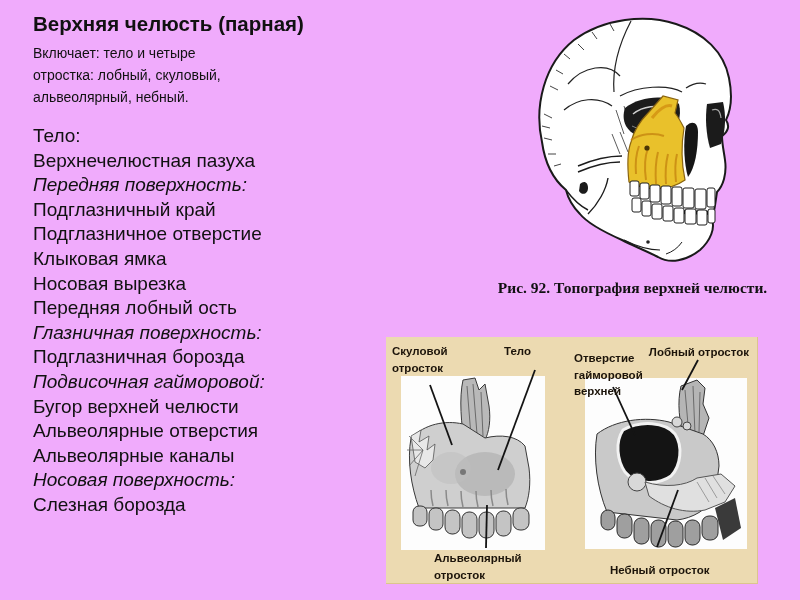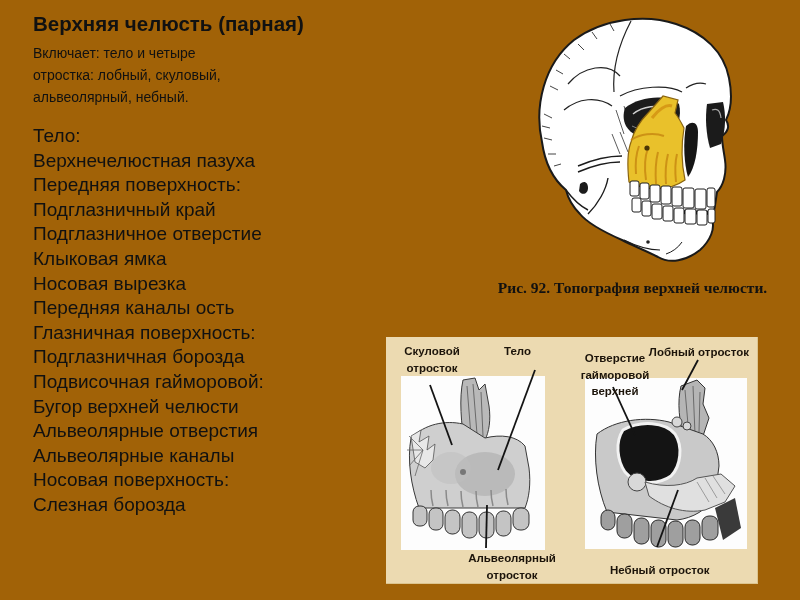--- a/index.html
+++ b/index.html
@@ -1,41 +1,41 @@
 <!DOCTYPE html>
 <html lang="ru"><head>
 <meta charset="utf-8">
 <style>
   html,body{margin:0;padding:0;background:#ffffff;}
-  .slide{position:relative;width:800px;height:600px;background:#a16207;overflow:hidden;
+  .slide{position:relative;width:800px;height:600px;background:#f0abfc;overflow:hidden;
          font-family:"Liberation Sans","DejaVu Sans",sans-serif;color:#111;}
   
   .left-col{position:absolute;left:33px;top:12px;width:345px;}
   .slide-title{font-size:20.5px;font-weight:bold;line-height:24px;white-space:nowrap;margin-bottom:6px;}
   .intro p{margin:0;font-size:14px;line-height:22px;}
   .items{margin-top:16px;}
   .items .list-item{font-size:19px;line-height:24.6px;}
-  .items .list-item.italic{}
+  .items .list-item.italic{font-style:italic;}
   
   .skull-fig{position:absolute;left:528px;top:14px;width:205px;height:252px;}
   .fig-caption{position:absolute;left:460px;top:279px;width:345px;text-align:center;
                font-family:"Liberation Serif","DejaVu Serif",serif;font-weight:bold;
                font-size:15.5px;color:#111;}
   
   .panel{position:absolute;left:386px;top:337px;width:371px;height:246px;
-         border-bottom:1px solid #dcc48f;border-right:1px solid #dcc48f;text-align:center;}
+         border-bottom:1px solid #dcc48f;border-right:1px solid #dcc48f;}
   .panel .imgbox{position:absolute;background:#fdfdfd;}
   .imgbox.left{left:15px;top:39px;width:144px;height:174px;}
   .imgbox.right{left:199px;top:41px;width:162px;height:171px;}
   .panel .lbl{position:absolute;font-size:11.5px;font-weight:bold;line-height:1.45;color:#1c140a;z-index:6;}
   .lbl.zygomatic{left:6px;top:6px;width:80px;}
   .lbl.body{left:118px;top:6px;}
   .lbl.sinus{left:188px;top:13px;width:82px;}
   .lbl.frontal{right:8px;top:7px;white-space:nowrap;margin-left:8px;}
-  .lbl.alveolar{left:48px;top:213px;width:100px;margin-left:28px;}
+  .lbl.alveolar{left:48px;top:213px;width:100px;}
   .lbl.palatine{left:224px;top:225px;white-space:nowrap;}
   .leaders{position:absolute;left:0;top:0;width:371px;height:246px;z-index:5;pointer-events:none;}
   svg{display:block;}
 </style>
 </head>
 <body>
 
 <div class="slide">
 
   <div class="left-col">
@@ -46,21 +46,21 @@
       <p>альвеолярный, небный.</p>
     </div>
     <div class="items">
         <div class="list-item">Тело:</div>
         <div class="list-item">Верхнечелюстная пазуха</div>
         <div class="list-item italic">Передняя поверхность:</div>
         <div class="list-item">Подглазничный край</div>
         <div class="list-item">Подглазничное отверстие</div>
         <div class="list-item">Клыковая ямка</div>
         <div class="list-item">Носовая вырезка</div>
-        <div class="list-item">Передняя каналы ость</div>
+        <div class="list-item">Передняя лобный ость</div>
         <div class="list-item italic">Глазничная поверхность:</div>
         <div class="list-item">Подглазничная борозда</div>
         <div class="list-item italic">Подвисочная гайморовой:</div>
         <div class="list-item">Бугор верхней челюсти</div>
         <div class="list-item">Альвеолярные отверстия</div>
         <div class="list-item">Альвеолярные каналы</div>
         <div class="list-item italic">Носовая поверхность:</div>
         <div class="list-item">Слезная борозда</div>
       </div>
   </div>

